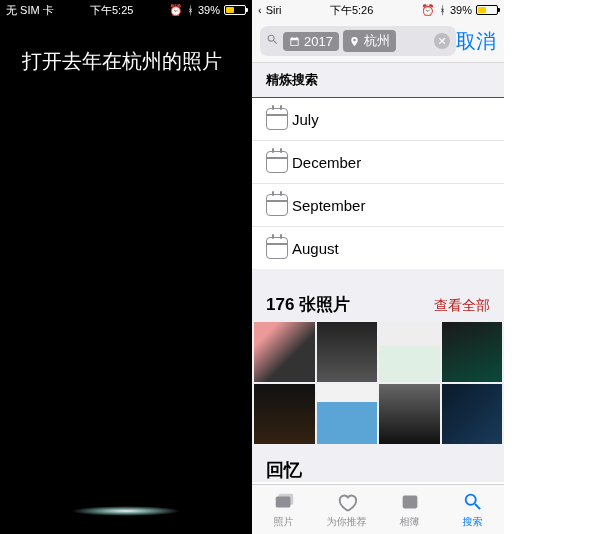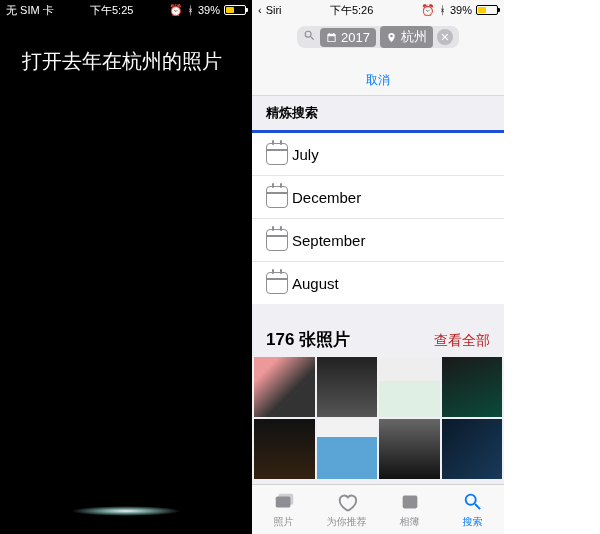--- a/index.html
+++ b/index.html
@@ -18,29 +18,29 @@
   
   .battery-wrap { display: flex; align-items: center; gap: 2px; }
   .battery { width: 22px; height: 10px; border: 1px solid currentColor; border-radius: 2px; position: relative; }
   .battery::after { content: ""; position: absolute; right: -3px; top: 2px; width: 2px; height: 4px; background: currentColor; border-radius: 0 1px 1px 0; }
   .battery-fill { position: absolute; left: 1px; top: 1px; bottom: 1px; width: 38%; background: #ffcc00; border-radius: 1px; }
 
   .siri-prompt { font-size: 20px; color: #fff; padding: 28px 22px; }
   .siri-wave { position: absolute; bottom: 18px; left: 50%; transform: translateX(-50%); width: 110px; height: 10px; border-radius: 50%; background: radial-gradient(ellipse at center, rgba(255,255,255,0.95) 0%, rgba(180,255,245,0.6) 30%, rgba(0,0,0,0) 70%); }
 
   
-  .search-row { display: flex; align-items: center; padding: 6px 8px; gap: 24px; background: #f7f7f7; border-bottom: 1px solid #d8d8d8; flex-direction: column; }
+  .search-row { display: flex; align-items: center; padding: 6px 8px; gap: 0; background: #f7f7f7; border-bottom: 1px solid #d8d8d8; }
   .search-field { flex: 1; display: flex; align-items: center; background: #e3e3e8; border-radius: 8px; height: 30px; padding: 0 6px; gap: 4px; }
   .search-icon { color: #8e8e93; font-size: 13px; }
   .chip { display: flex; align-items: center; gap: 4px; background: #8e8e93; color: #fff; border-radius: 4px; padding: 2px 6px; font-size: 13px; }
   .chip svg { fill: #fff; }
   .clear-circle { width: 16px; height: 16px; border-radius: 50%; background: #bcbcc1; color: #fff; display: flex; align-items: center; justify-content: center; font-size: 11px; margin-left: auto; }
-  .cancel-link { color: #007aff; font-size: 12px; }
-
-  .section-header { background: #efeff4; font-size: 13px; font-weight: 600; padding: 8px 14px; border-bottom: 3px solid #1d4ed8; }
+  .cancel-link { color: #007aff; font-size: 20px; }
+
+  .section-header { background: #efeff4; font-size: 13px; font-weight: 600; padding: 8px 14px; border-bottom: 1px solid #1d4ed8; }
   .refine-list { background: #fff; }
   .refine-item { display: flex; align-items: center; gap: 4px; padding: 10px 14px; border-bottom: 1px solid #e5e5e5; font-size: 15px; }
   .refine-item:last-child { border-bottom: none; }
   .cal-icon { width: 22px; height: 22px; border: 1.5px solid #8e8e93; border-radius: 4px; position: relative; }
   .cal-icon::before { content:""; position:absolute; left:0; right:0; top:5px; height:1.5px; background:#8e8e93; }
   .cal-icon .tab1, .cal-icon .tab2 { position:absolute; top:-4px; width:2px; height:5px; background:#8e8e93; border-radius:1px; }
   .cal-icon .tab1 { left:5px; } .cal-icon .tab2 { right:5px; }
 
   .count-row { display: flex; align-items: baseline; justify-content: space-between; padding: 12px 14px 6px; background: #efeff4; margin-top: 12px; }
   .count-row .count { font-size: 17px; font-weight: 700; }

